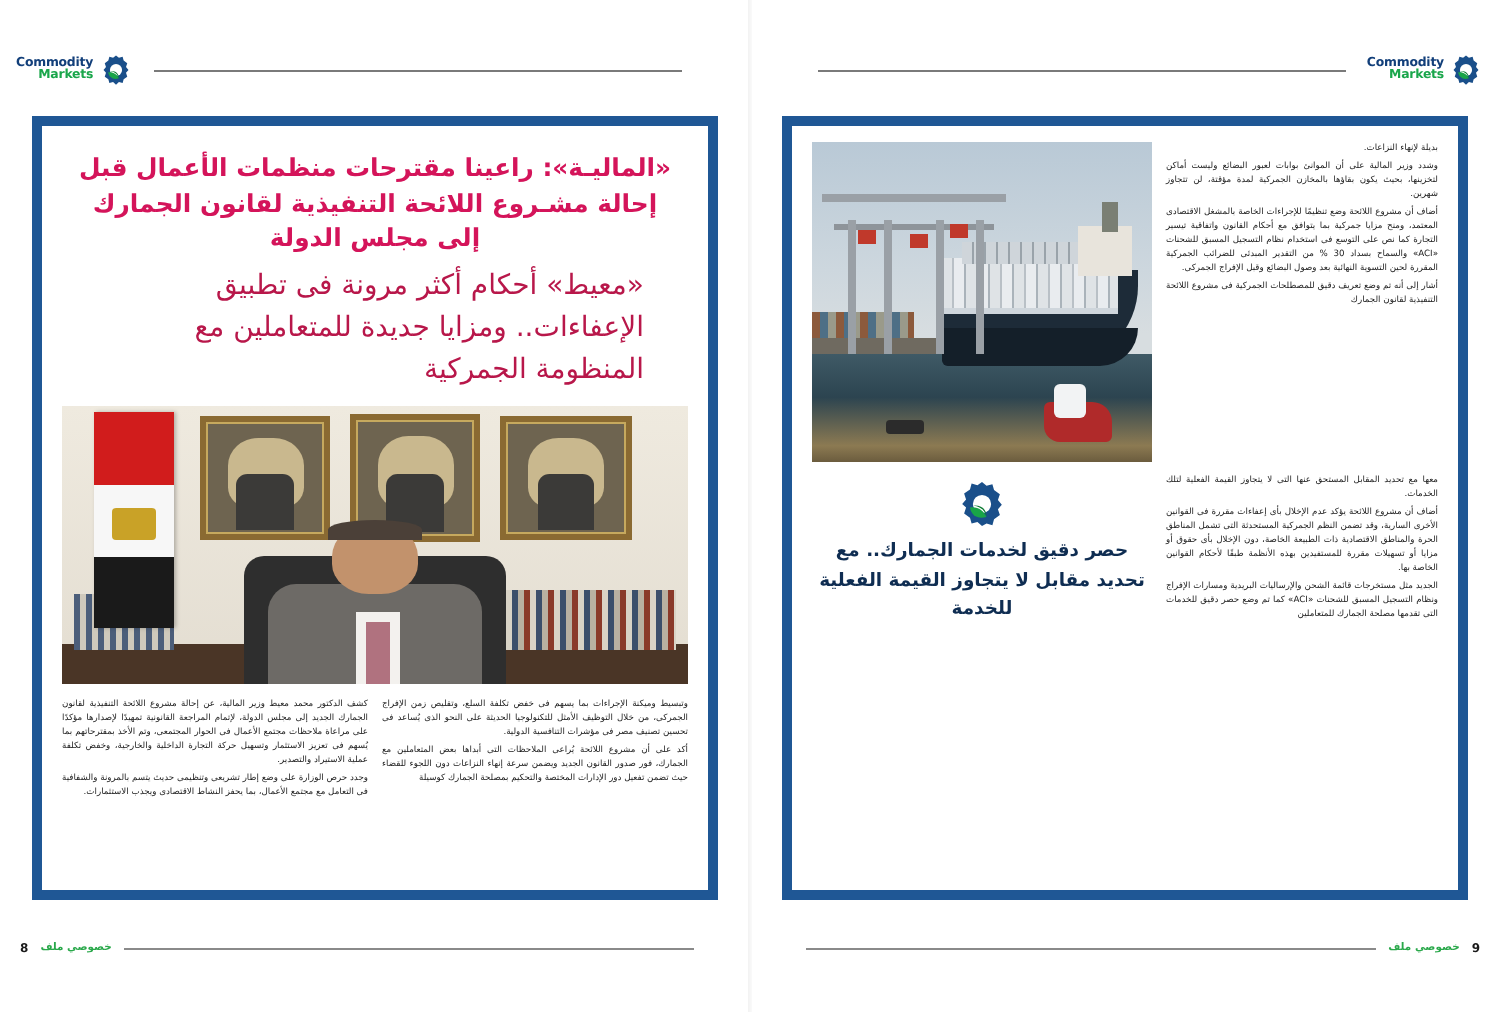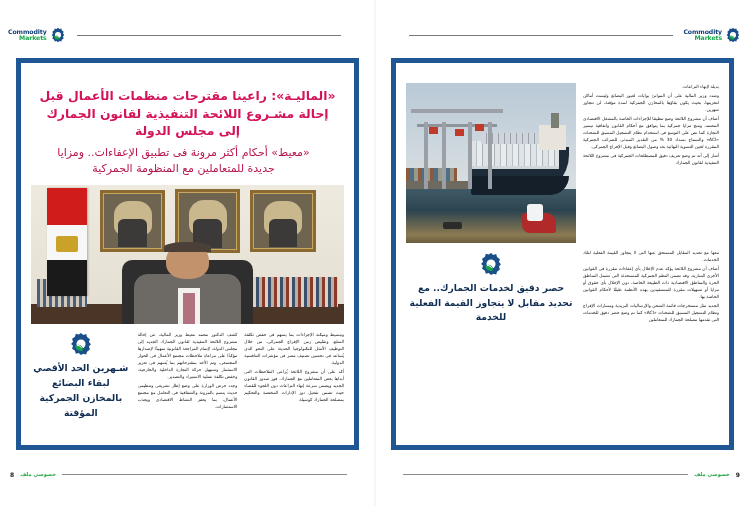--- a/index.html
+++ b/index.html
@@ -19,30 +19,30 @@
   .mast-rule{flex:1;height:1px;background:#7a7a7a;margin:0 6px;}
   .logo{display:flex;align-items:center;gap:2px;flex:0 0 auto;}
   .logo-mark{width:18px;height:18px;flex:0 0 auto;}
   .logo-txt{display:flex;flex-direction:column;line-height:1;font-family:"DejaVu Sans",sans-serif;}
   .logo-txt .l1{font-size:6.2px;font-weight:bold;color:#123f7a;letter-spacing:-0.1px;}
   .logo-txt .l2{font-size:6.2px;font-weight:bold;color:#1aa64b;letter-spacing:-0.1px;margin-top:0.5px;}
 
   
   .frame{position:absolute;left:16px;right:16px;top:58px;bottom:56px;
          border:5px solid #1f5795;box-sizing:border-box;background:#fff;}
-  .frame-inner{position:absolute;inset:0;padding:20px 10px;box-sizing:border-box;}
+  .frame-inner{position:absolute;inset:0;padding:8px 10px;box-sizing:border-box;}
 
   
   .headline{
     color:#d4145a;font-weight:bold;text-align:center;
     font-size:12.4px;line-height:1.42;letter-spacing:-0.2px;
     margin:4px 6px 0 6px;
   }
   .subhead{
-    color:#b8174a;text-align:center;font-size:11px;line-height:1.5;
+    color:#b8174a;font-size:14px;line-height:1.5;
     margin:5px 22px 0 14px;
   }
 
   
   .photo{position:relative;overflow:hidden;background:#cfd8df;}
   .photo.portrait{width:100%;height:139px;margin-top:7px;}
   .photo.port{width:100%;height:160px;}
 
   
   .pr-wall{position:absolute;inset:0;background:linear-gradient(#efeadf,#e3ddd1);}
@@ -280,33 +280,20 @@
               <p>وتبسيط وميكنة الإجراءات بما يسهم فى خفض تكلفة السلع، وتقليص زمن الإفراج الجمركى، من خلال التوظيف الأمثل للتكنولوجيا الحديثة على النحو الذى يُساعد فى تحسين تصنيف مصر فى مؤشرات التنافسية الدولية.</p>
               <p>أكد على أن مشروع اللائحة يُراعى الملاحظات التى أبداها بعض المتعاملين مع الجمارك، فور صدور القانون الجديد ويضمن سرعة إنهاء النزاعات دون اللجوء للقضاء حيث تضمن تفعيل دور الإدارات المختصة والتحكيم بمصلحة الجمارك كوسيلة</p>
             </div>
           </div>
           <div class="col">
             <div class="body-txt">
               <p>كشف الدكتور محمد معيط وزير المالية، عن إحالة مشروع اللائحة التنفيذية لقانون الجمارك الجديد إلى مجلس الدولة، لإتمام المراجعة القانونية تمهيدًا لإصدارها مؤكدًا على مراعاة ملاحظات مجتمع الأعمال فى الحوار المجتمعى، وتم الأخذ بمقترحاتهم بما يُسهم فى تعزيز الاستثمار وتسهيل حركة التجارة الداخلية والخارجية، وخفض تكلفة عملية الاستيراد والتصدير.</p>
               <p>وجدد حرص الوزارة على وضع إطار تشريعى وتنظيمى حديث يتسم بالمرونة والشفافية فى التعامل مع مجتمع الأعمال، بما يحفز النشاط الاقتصادى ويجذب الاستثمارات.</p>
             </div>
           </div>
-          <div class="col">
-            <div class="pull">
-              <span class="pull-icon">
-                <svg viewBox="0 0 32 32" width="26" height="26">
-                  <path d="M16 2.4l2.8 2.4 3.6-1 1 3.6 3.6 2.6-1.2 3.6 2.4 2.8-2.4 2.8 1.2 3.6-3.6 2.6-1 3.6-3.6-1L16 29.6l-2.8-2.6-3.6 1-1-3.6-3.6-2.6 1.2-3.6L3.8 16l2.4-2.8-1.2-3.6 3.6-2.6 1-3.6 3.6 1z" fill="#1a4f8a"></path>
-                  <circle cx="16" cy="16" r="5.6" fill="#ffffff"></circle>
-                  <path d="M8.6 18.2c4.8-.7 8.3 1.6 10.1 5.8C13.4 25.6 9.4 23 8.6 18.2z" fill="#19a447"></path>
-                  <path d="M18.9 24c-1.1-4.2-3.9-6.4-7.9-7 4.9-.3 7.8 2.3 7.9 7z" fill="#0e7c34"></path>
-                </svg>
-              </span>
-              <div class="pull-text">شـهرين الحد الأقصي لبقاء البضائع بالمخازن الجمركية المؤقتة</div>
-            </div>
-          </div>
         </div>
 
       </div>
     </div>
 
     <div class="footer right">
       <span class="pg-num">8</span>
       <span class="pg-brand">خصوصي ملف</span>
       <span class="foot-rule"></span>
     </div>

